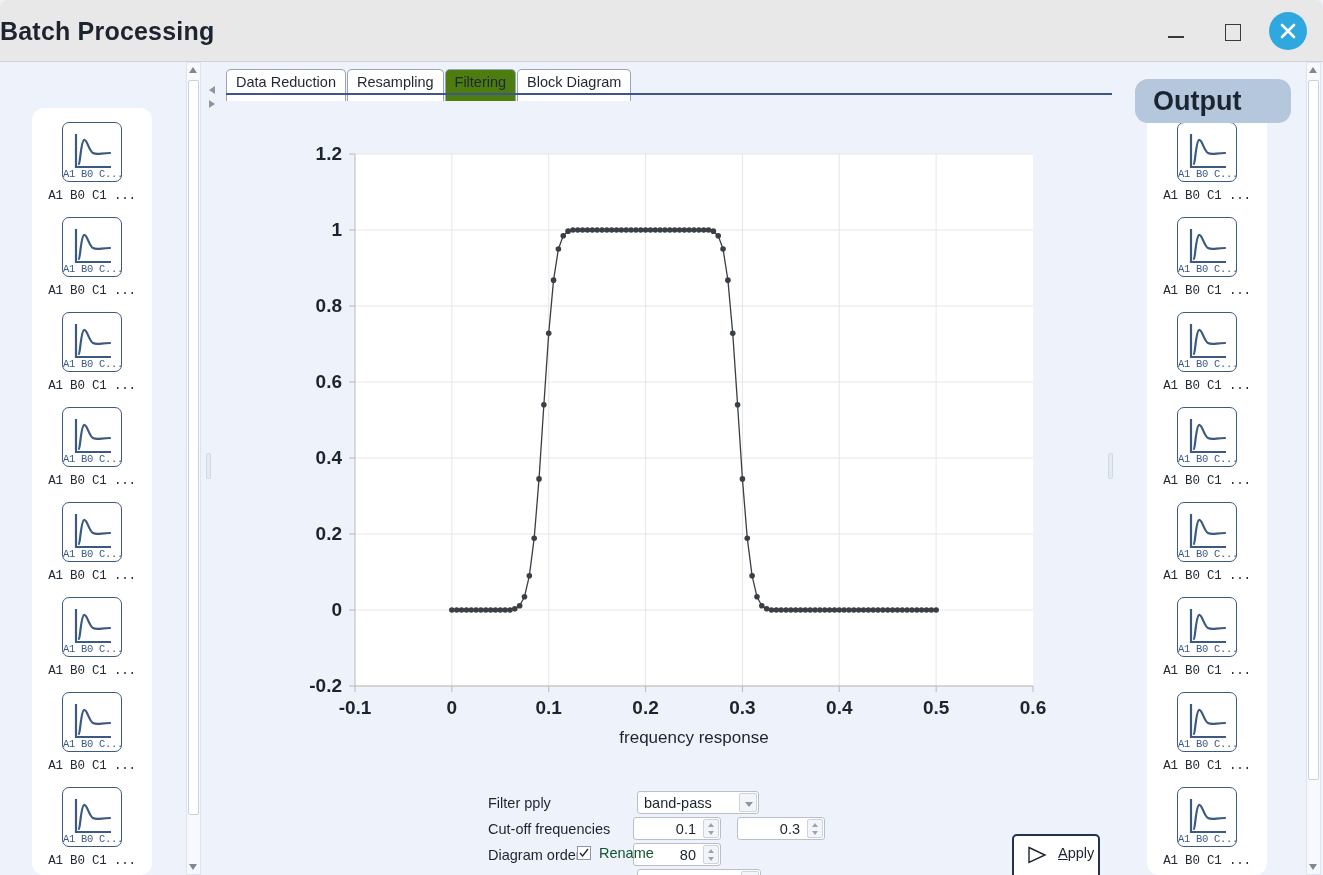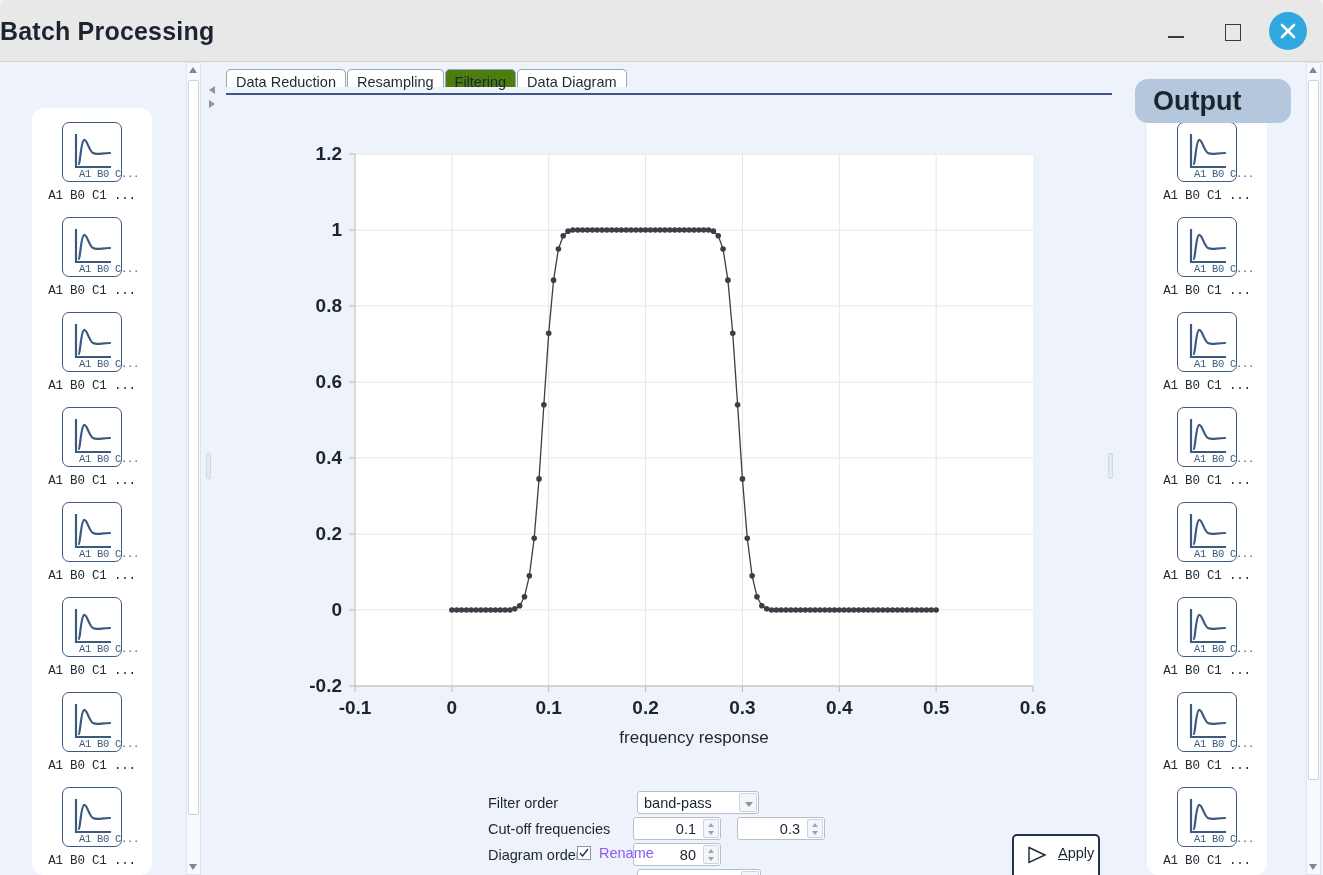--- a/index.html
+++ b/index.html
@@ -102,21 +102,20 @@
   }
   .thumb-box svg { position: absolute; left: 8px; top: 8px; }
   .thumb-inner-label {
     position: absolute;
     left: 0; bottom: 1px; width: 60px;
     font-size: 10.5px;
     color: #3c5a80;
     text-align: center;
     font-family: "Liberation Mono", monospace;
     letter-spacing: -0.3px;
-    margin-left: 16px;
   }
   .thumb-caption {
     margin-top: 7px;
     font-size: 12.5px;
     color: #222a33;
     font-family: "Liberation Mono", monospace;
     letter-spacing: -0.2px;
   }
 
   
@@ -175,21 +174,21 @@
   }
 
   
   .tabbar {
     position: absolute; left: 24px; top: 7px;
     width: 896px; height: 25px;
   }
   .tab {
     position: relative;
     float: left;
-    height: 18px;
+    height: 32px;
     padding: 0 9px;
     line-height: 24px;
     font-size: 14.5px;
     color: #1f2733;
     background: #ffffff;
     border: 1px solid #9aa4b2;
     border-bottom: none;
     border-radius: 5px 5px 0 0;
     margin-right: 1px;
     cursor: pointer;
@@ -303,21 +302,21 @@
   }
   .checkbox {
     position: absolute; left: 0; top: 1px;
     width: 14px; height: 14px;
     background: #ffffff;
     border: 1px solid #8b95a3;
   }
   .checkbox svg { position: absolute; left: 1px; top: 1px; }
   .checkrow .lbl {
     position: absolute; left: 22px; top: 0;
-    font-size: 14.5px; color: #8b5cf6;
+    font-size: 14.5px; color: #14532d;
     line-height: 17px; white-space: nowrap;
   }
   #apply-btn {
     position: absolute; left: 810px; top: 0;
     width: 88px; height: 50px;
     background: #ffffff;
     border: 2px solid #23314f;
     border-radius: 5px;
     cursor: pointer;
     text-align: center;
@@ -542,21 +541,21 @@
 
     <div class="tabscroll">
       <i class="l"></i>
       <i class="r"></i>
     </div>
 
     <div class="tabbar" id="tabbar">
         <div class="tab"><span>Data Reduction</span></div>
         <div class="tab"><span>Resampling</span></div>
         <div class="tab active"><span>Filtering</span></div>
-        <div class="tab"><span>Data Diagram</span></div>
+        <div class="tab"><span>Block Diagram</span></div>
       </div>
     <div class="tab-underline"></div>
 
     <div id="plot-wrap">
       <svg id="plot-svg" width="1104" height="660" viewBox="0 0 1104 660">
           <rect x="153" y="52" width="678" height="532" fill="#ffffff"></rect>
           <line x1="153" y1="584" x2="831" y2="584" stroke="#e6e6e6" stroke-width="1"></line>
           <line x1="147" y1="584" x2="153" y2="584" stroke="#b9b9b9" stroke-width="1"></line>
           <text x="140" y="590" text-anchor="end" font-size="19" font-weight="bold" font-family="&quot;Liberation Sans&quot;, sans-serif" fill="#1c2430">-0.2</text>
           <line x1="153" y1="508" x2="831" y2="508" stroke="#e6e6e6" stroke-width="1"></line>
@@ -705,21 +704,21 @@
           <circle cx="719.61" cy="508.00" r="2.8" fill="#3a3f45"></circle>
           <circle cx="724.46" cy="508.00" r="2.8" fill="#3a3f45"></circle>
           <circle cx="729.30" cy="508.00" r="2.8" fill="#3a3f45"></circle>
           <circle cx="734.14" cy="508.00" r="2.8" fill="#3a3f45"></circle>
           <text x="492" y="641" text-anchor="middle" font-size="17" font-family="&quot;Liberation Sans&quot;, sans-serif" fill="#1c2430">frequency response</text>
         </svg>
     </div>
 
     <div id="form">
 
-      <div class="flabel" style="top:70px;">Filter order</div>
+      <div class="flabel" style="top:70px;">Filter pply</div>
       <div class="flabel" style="top:96px;">Cut-off frequencies</div>
       <div class="flabel" style="top:122px;">Diagram order</div>
       <div class="flabel" style="top:148px;">Windowing function</div>
 
       <div class="combo" style="left:435px; top:69px; width:122px;">
         <span class="val">band-pass</span>
         <span class="arrowbox">
             <i></i>
           </span>
       </div>

